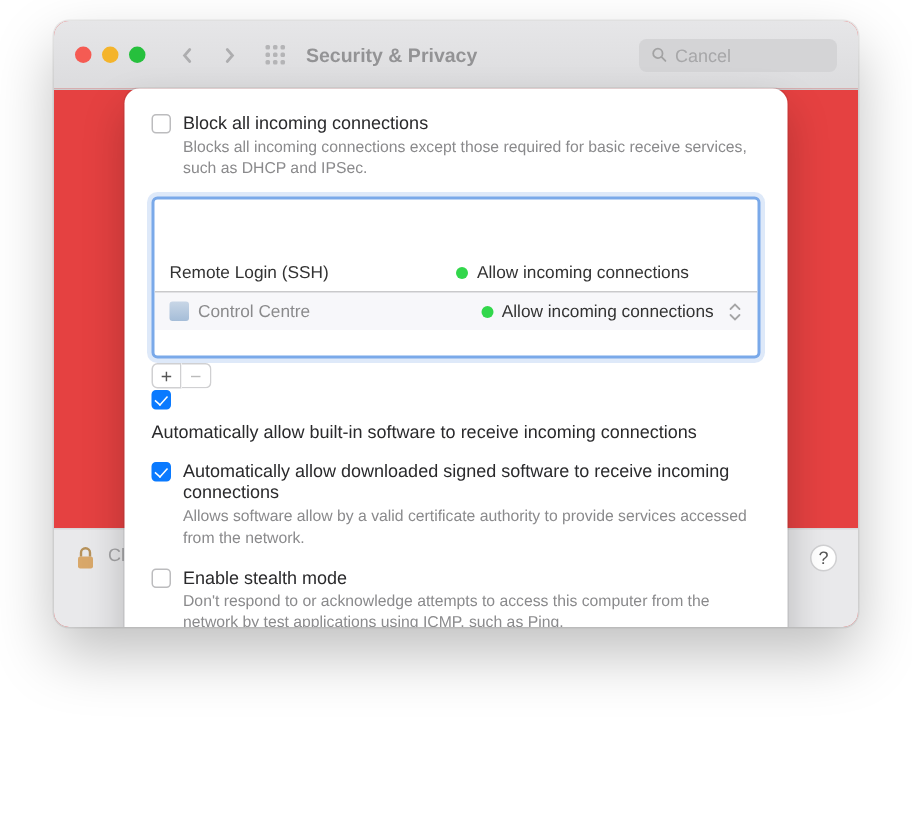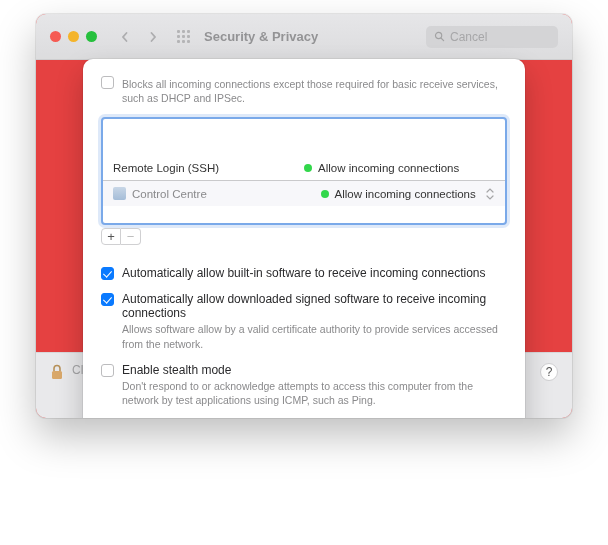--- a/index.html
+++ b/index.html
@@ -151,20 +151,21 @@
     <span>Click the lock to prevent further changes.</span>
     <div class="advbtn">Advanced…</div>
     <div class="helpcirc">?</div>
   </div>
 
   <div class="sheet">
 
     <div class="sect chk">
       <div class="cbox"></div>
       <div>
+        <div class="lbl">Block all incoming connections</div>
         <div class="sub">Blocks all incoming connections except those required for basic receive services, such as DHCP and IPSec.</div>
       </div>
     </div>
 
     <div class="tablebox">
       <div class="row head">
         <div class="col1">Remote Login (SSH)</div>
         <div class="col2">
           <span class="dot"></span>
           <span>Allow incoming connections</span>
@@ -182,21 +183,21 @@
               <path d="M2 5l3-3 3 3M2 9l3 3 3-3" fill="none" stroke="#555" stroke-width="1.2" stroke-linecap="round"></path>
             </svg>
         </div>
       </div>
     </div>
     <div class="addrm">
       <div class="sqbtn">+</div>
       <div class="sqbtn">−</div>
     </div>
 
-    <div class="sect chk" style="margin-top:21px;">
+    <div class="sect chk" style="margin-top:0;flex-direction:column;">
       <div class="cbox on"></div>
       <div class="lbl">Automatically allow built-in software to receive incoming connections</div>
     </div>
 
     <div class="sect chk">
       <div class="cbox on"></div>
       <div>
         <div class="lbl">Automatically allow downloaded signed software to receive incoming connections</div>
         <div class="sub">Allows software allow by a valid certificate authority to provide services accessed from the network.</div>
       </div>

